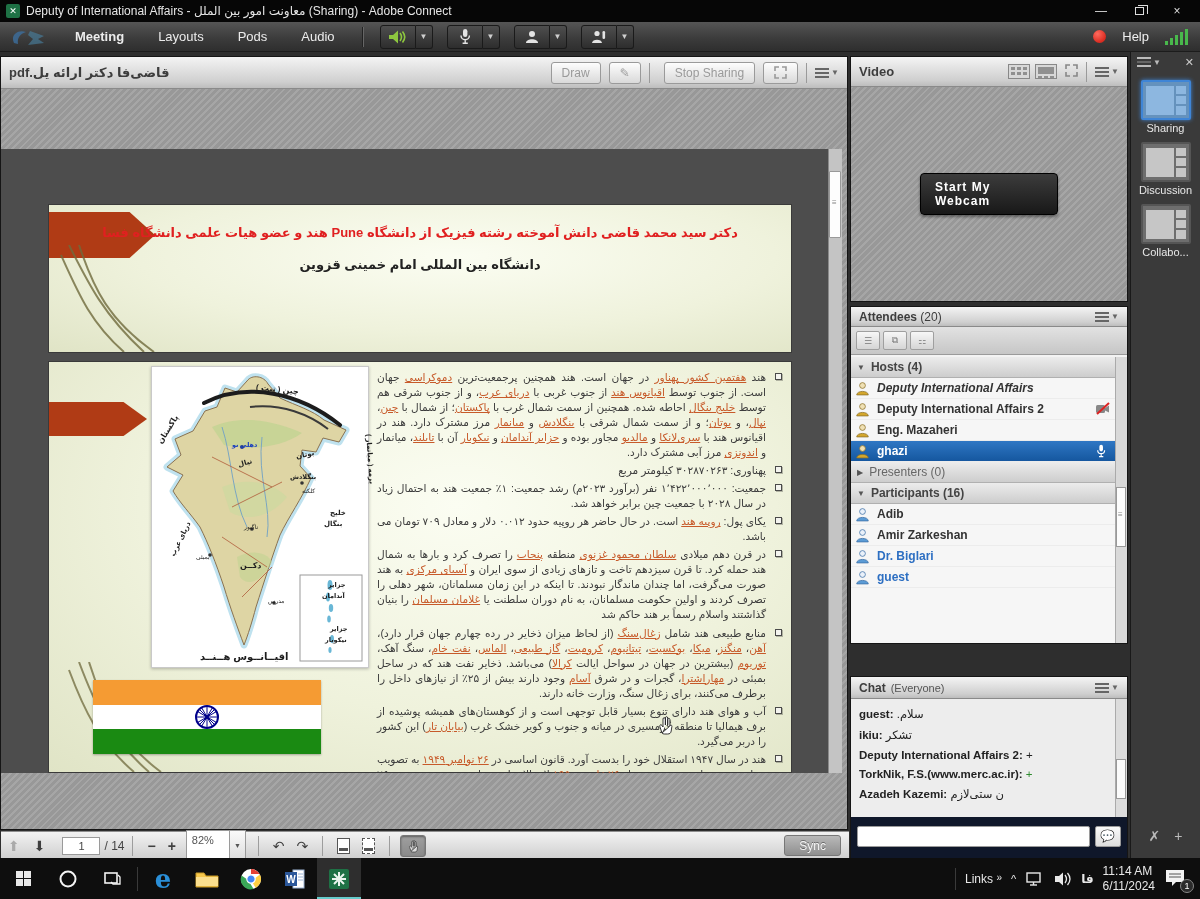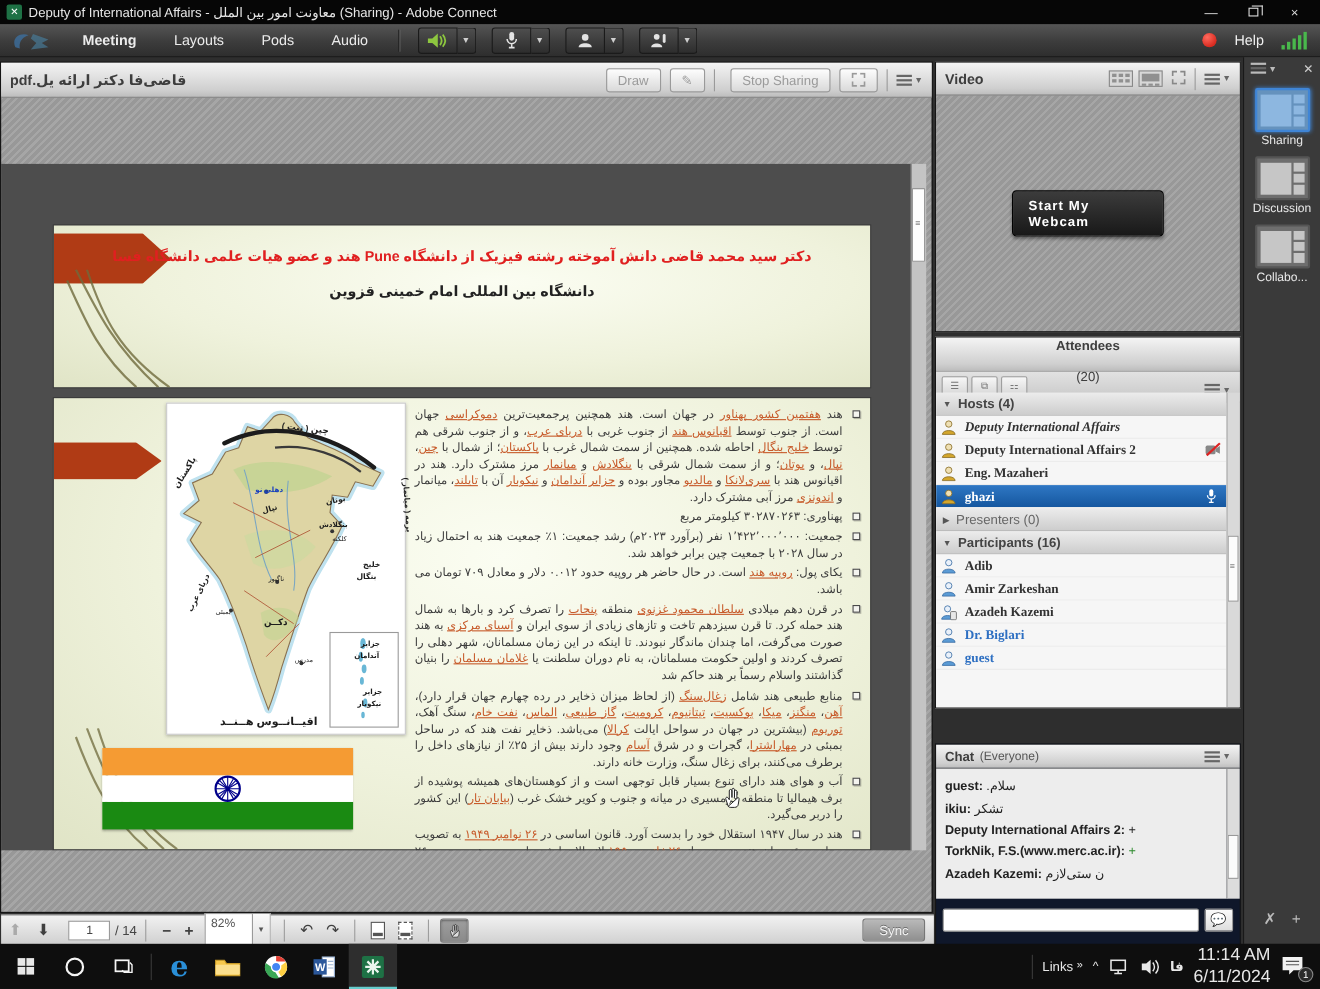--- a/index.html
+++ b/index.html
@@ -106,35 +106,35 @@
   #video-pod{left:850px;top:56px;width:278px;height:246px;}
   #video-body{position:absolute;left:0;top:30px;right:0;bottom:0;}
   #webcam-btn{position:absolute;left:50%;top:50%;transform:translate(-50%,-50%);
     background:linear-gradient(#3c3c3c,#181818);color:#fff;font-size:12px;font-weight:bold;
     letter-spacing:1px;padding:6px 14px;border-radius:4px;border:1px solid #000;box-shadow:0 2px 3px rgba(0,0,0,.4);}
   .mini-grid{width:22px;height:15px;border:1px solid #888;background:#d8d8d8;margin-left:3px;position:relative;}
   .mini-grid i{position:absolute;background:#909090;}
 
   
   #att-pod{left:850px;top:306px;width:278px;height:338px;background:#f3f3f3;}
-  #att-header{height:31px;font-size:12px;flex-direction:column;}
+  #att-header{height:20px;font-size:12px;}
   #att-toolbar{height:28px;background:linear-gradient(#e2e2e2,#c6c6c6);border-bottom:1px solid #9a9a9a;
     display:flex;align-items:center;padding:0 5px;gap:3px;}
   .att-tool{width:24px;height:19px;border:1px solid #9f9f9f;border-radius:2px;background:linear-gradient(#f7f7f7,#d5d5d5);
     display:flex;align-items:center;justify-content:center;font-size:9px;color:#777;}
   #att-list{position:absolute;left:0;top:50px;right:12px;bottom:0;background:#f6f6f6;overflow:hidden;}
   #att-scroll{position:absolute;right:0;top:50px;width:12px;bottom:0;background:#d9d9d9;border-left:1px solid #aaa;}
   #att-thumb{position:absolute;right:1px;top:130px;width:10px;height:60px;background:#fcfcfc;border:1px solid #999;}
   #att-thumb:after{content:"≡";color:#888;font-size:8px;position:absolute;left:1px;top:22px;}
   .sect-row{height:21px;background:linear-gradient(#ececec,#cdcdcd);border-bottom:1px solid #b0b0b0;
     display:flex;align-items:center;font-size:12px;font-weight:bold;color:#444;padding:0 6px;gap:6px;}
   .sect-row.collapsed{color:#666;font-weight:normal;}
   .sect-arrow{font-size:8px;color:#555;}
   .att-row{height:21px;display:flex;align-items:center;padding:0 4px;gap:7px;
-    font-size:12px;font-weight:bold;color:#333;background:#f6f6f6;border-bottom:1px solid #ececec;font-family:Liberation Serif, serif;}
+    font-size:12px;font-weight:bold;color:#333;background:#f6f6f6;border-bottom:1px solid #ececec;}
   .att-row.sel{background:linear-gradient(#2f77c4,#15579f);color:#fff;}
   .att-row.blue{color:#2d6fc2;}
   .att-ic{width:15px;height:15px;flex:0 0 15px;}
   .att-right{margin-left:auto;width:16px;height:14px;}
 
   
   #chat-pod{left:850px;top:648px;width:278px;height:210px;background:#0f172a;margin-top:28px;}
   #chat-header{height:22px;font-size:12px;}
   #chat-header .sub{font-weight:normal;font-size:11px;color:#555;margin-left:5px;}
   #chat-msgs{position:absolute;left:0;top:22px;right:12px;height:118px;background:#ededed;
@@ -169,21 +169,21 @@
   #taskbar{left:0;top:858px;width:1200px;height:41px;background:#0e0e0e;display:flex;align-items:center;color:#e8e8e8;}
   #start-btn{width:46px;height:41px;display:flex;align-items:center;justify-content:center;}
   .win-glyph{width:15px;height:15px;display:grid;grid-template-columns:7px 7px;grid-template-rows:7px 7px;gap:1px;}
   .win-glyph i{background:#e8e8e8;}
   #search-box{width:328px;height:31px;background:#1d1d1d;border:1px solid #8a8a8a;display:flex;align-items:center;padding:0 10px;gap:10px;}
   #search-box input{background:transparent;border:none;outline:none;color:#bbb;font-size:13px;width:100%;}
   .tb-icon{width:44px;height:41px;display:flex;align-items:center;justify-content:center;position:relative;}
   .tb-icon.active{background:#2e2e2e;box-shadow:inset 0 -2px 0 #6cc;}
   #tray{margin-left:auto;display:flex;align-items:center;gap:9px;padding-right:10px;font-size:12px;}
   #tray .sep{width:1px;height:22px;background:#3a3a3a;}
-  #clock{text-align:right;font-size:16px;line-height:1.25;}
+  #clock{text-align:left;font-size:12px;line-height:1.25;}
   #action-ctr{position:relative;width:26px;height:22px;}
   #action-ctr .badge{position:absolute;right:-4px;bottom:-3px;width:14px;height:14px;border-radius:50%;
     background:#2b2b2b;border:1px solid #888;color:#fff;font-size:9px;display:flex;align-items:center;justify-content:center;}
 
   .rtl{direction:rtl;unicode-bidi:isolate;}
   #hand-cursor{left:655px;top:566px;width:18px;height:20px;z-index:50;}
 </style>
 </head>
 <body>
 
@@ -519,28 +519,20 @@
             </svg></span>
           <span>Adib</span>
         </div>
         <div class="att-row">
           <span class="att-ic"><svg width="15" height="15" viewBox="0 0 14 14">
               <circle cx="7" cy="4.2" r="2.7" fill="#eaf1fa" stroke="#3b6ea5" stroke-width=".7"></circle>
               <path d="M1.6 13 C1.6 8.6 12.4 8.6 12.4 13 Z" fill="#5b9bd5" stroke="#3b6ea5" stroke-width=".7"></path>
             </svg></span>
           <span>Amir Zarkeshan</span>
         </div>
-        <div class="att-row">
-          <span class="att-ic"><svg width="15" height="15" viewBox="0 0 14 14">
-              <circle cx="6" cy="4.2" r="2.6" fill="#e8f0fa" stroke="#3b6ea5" stroke-width=".7"></circle>
-              <path d="M1 13 C1 8.8 11 8.8 11 13 Z" fill="#5b9bd5" stroke="#3b6ea5" stroke-width=".7"></path>
-              <rect x="8.5" y="6.5" width="5" height="7" rx="1" fill="#e8e8e8" stroke="#666" stroke-width=".7"></rect>
-            </svg></span>
-          <span>Azadeh Kazemi</span>
-        </div>
         <div class="att-row blue">
           <span class="att-ic"><svg width="15" height="15" viewBox="0 0 14 14">
               <circle cx="7" cy="4.2" r="2.7" fill="#eaf1fa" stroke="#3b6ea5" stroke-width=".7"></circle>
               <path d="M1.6 13 C1.6 8.6 12.4 8.6 12.4 13 Z" fill="#5b9bd5" stroke="#3b6ea5" stroke-width=".7"></path>
             </svg></span>
           <span>Dr. Biglari</span>
         </div>
         <div class="att-row blue">
           <span class="att-ic"><svg width="15" height="15" viewBox="0 0 14 14">
               <circle cx="7" cy="4.2" r="2.7" fill="#eaf1fa" stroke="#3b6ea5" stroke-width=".7"></circle>

